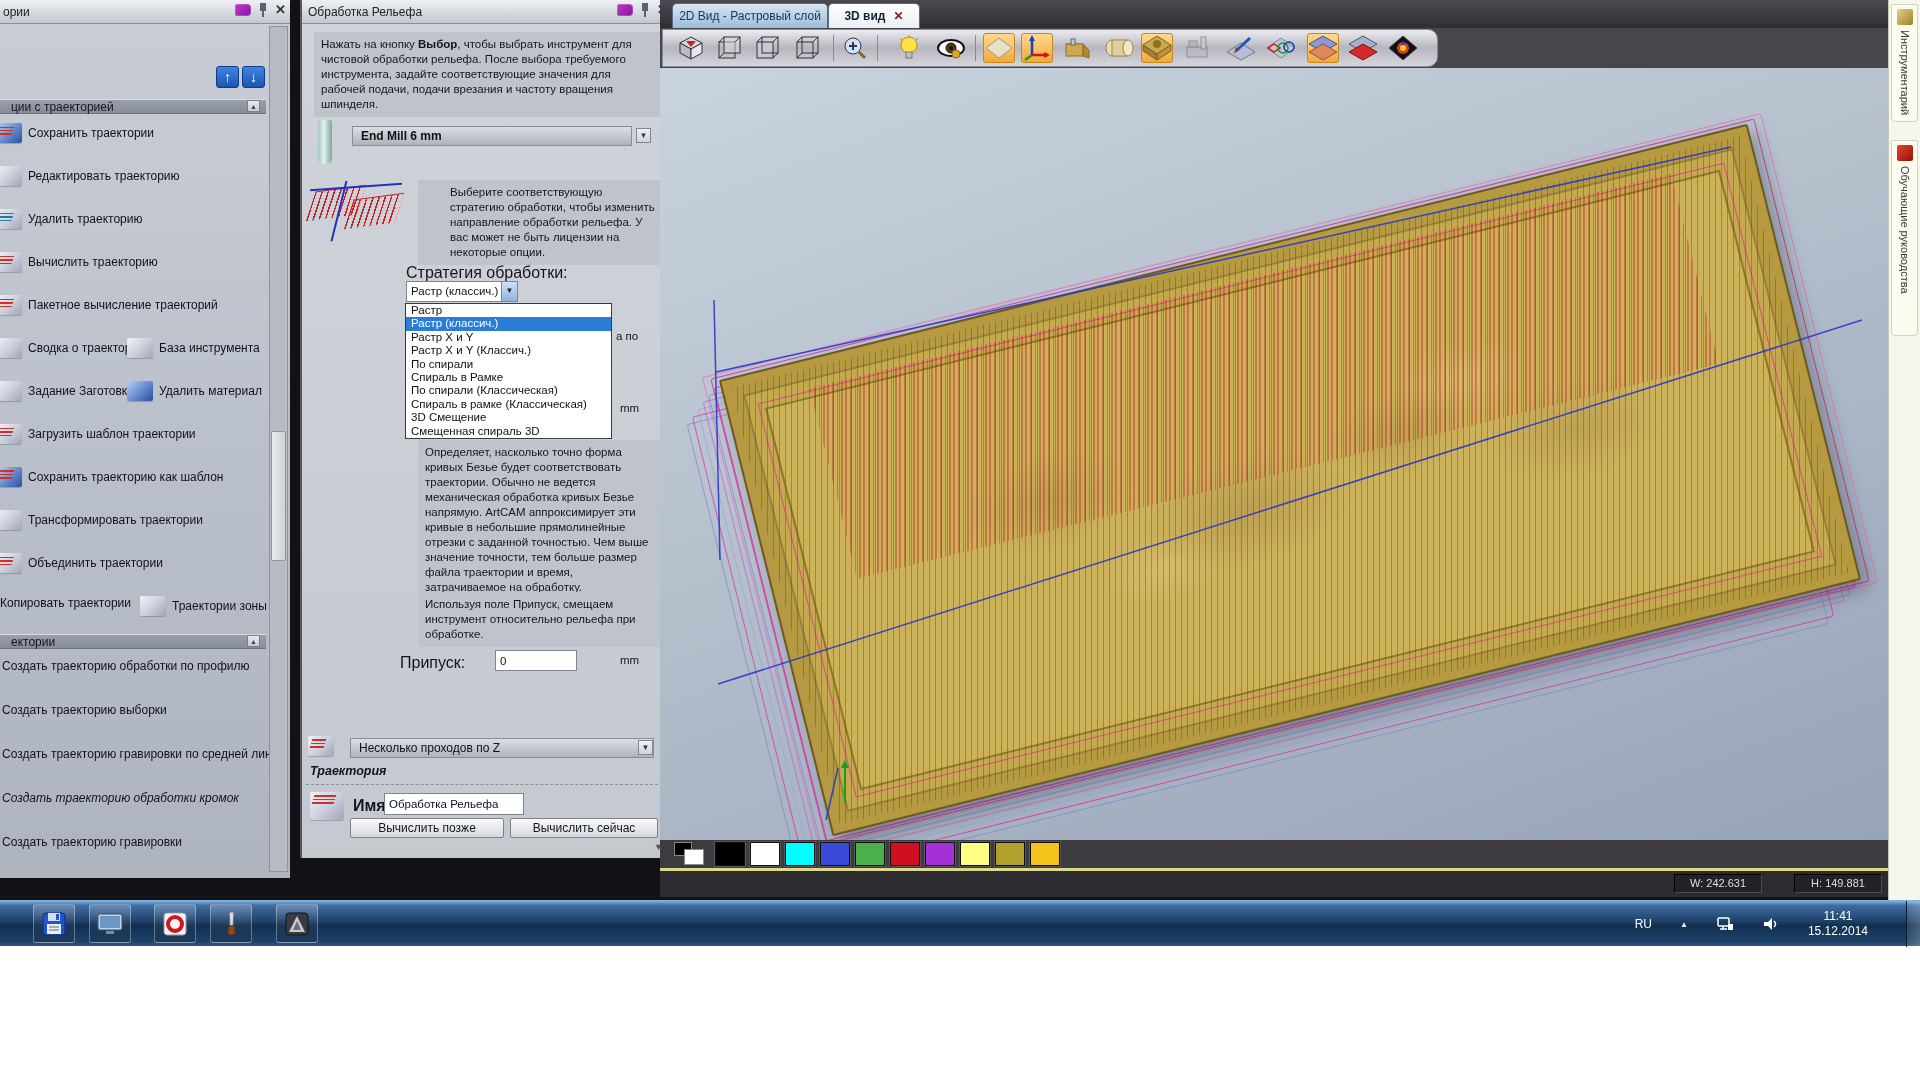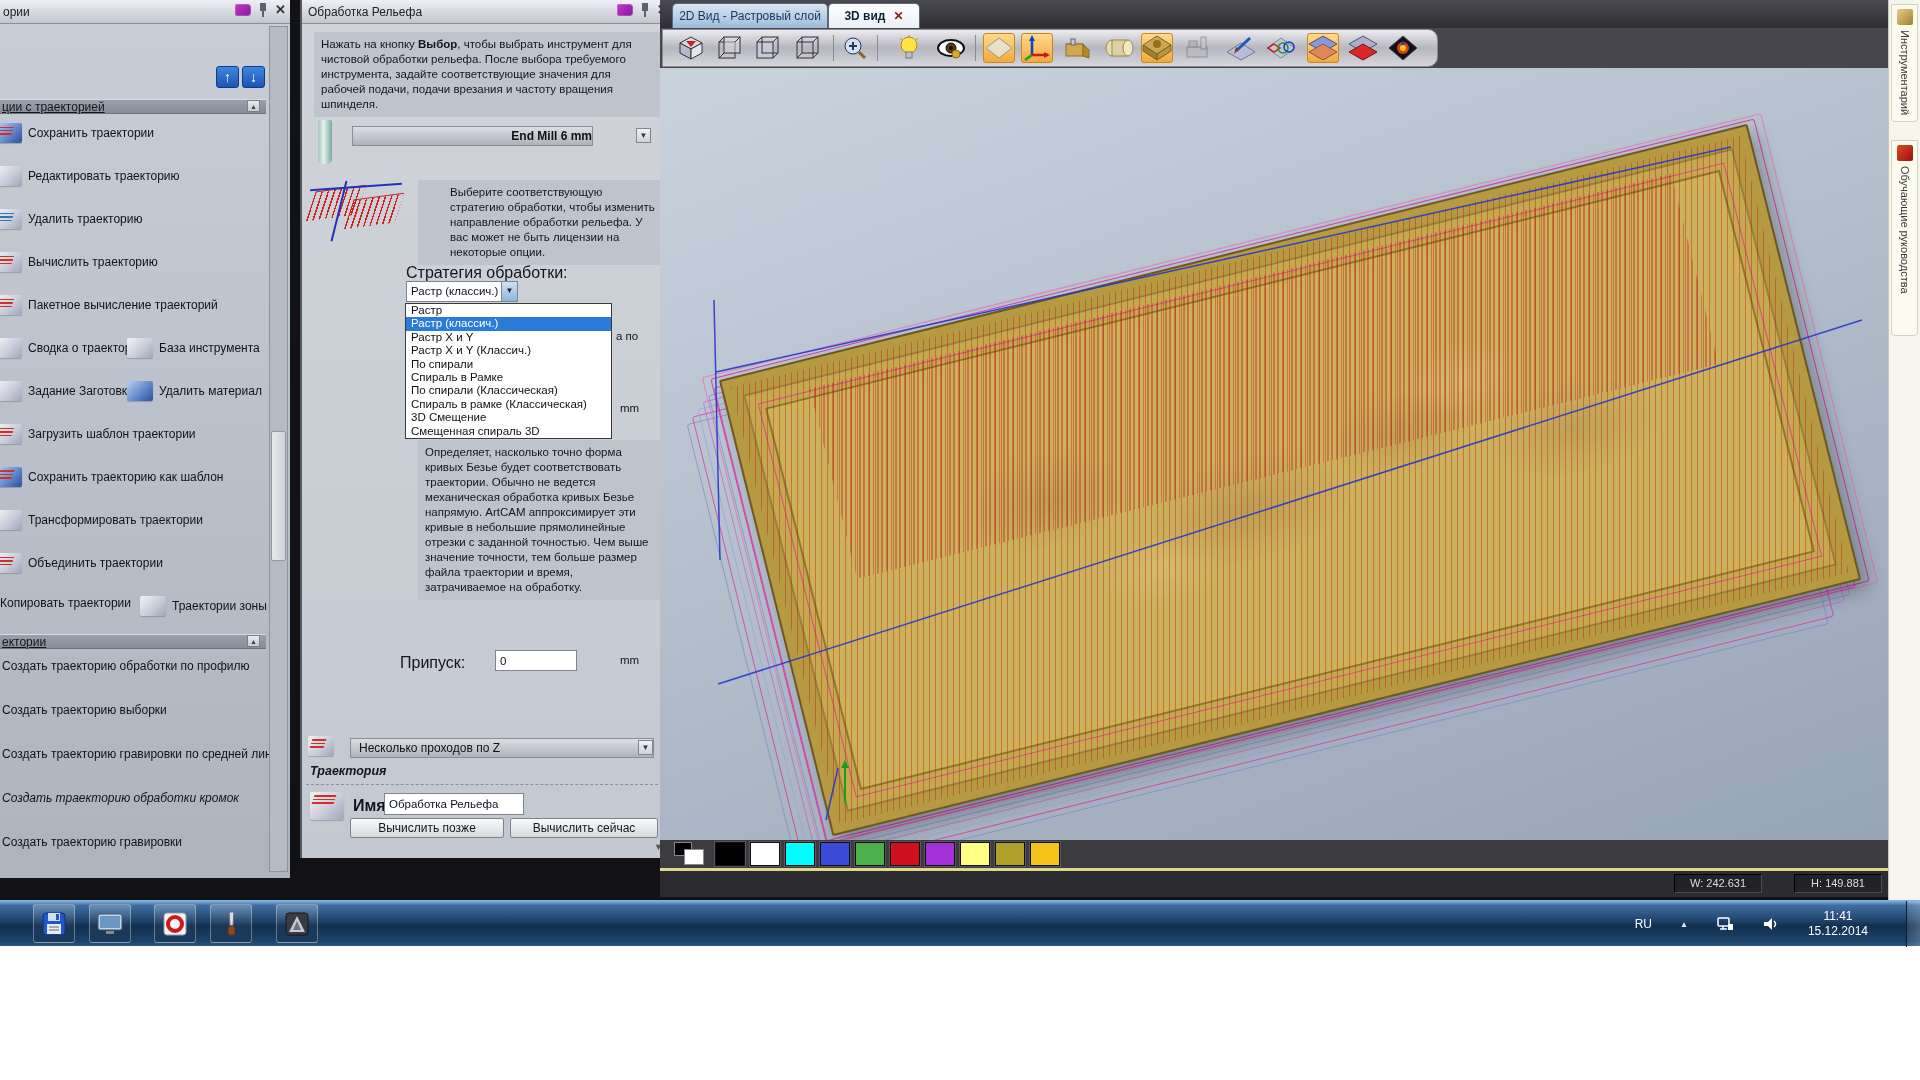--- a/index.html
+++ b/index.html
@@ -22,21 +22,21 @@
   .book-ic { width:16px; height:12px; background:linear-gradient(135deg,#c437c4,#8316a0); border-radius:2px 4px 4px 2px; box-shadow:inset 0 0 0 1px #fff3; }
   .pin-ic { width:8px; height:14px; position:relative; }
   .pin-ic:before { content:""; position:absolute; left:1px; top:0; width:6px; height:8px; background:#5a6270; }
   .pin-ic:after { content:""; position:absolute; left:3px; top:8px; width:2px; height:6px; background:#5a6270; }
   .x-ic { color:#30323a; font-size:13px; font-weight:bold; line-height:12px; }
   .nav-btn { position:absolute; width:23px; height:22px; background:linear-gradient(180deg,#3f86e0,#1c55b4);
     border:1px solid #0e3a86; border-radius:3px; color:#fff; font-size:14px; font-weight:bold;
     display:flex; align-items:center; justify-content:center; }
   .sec-hdr { position:absolute; left:0; width:266px; height:15px;
     background:linear-gradient(180deg,#9aa0ab,#868d99); border-top:1px solid #d8dce2; border-bottom:1px solid #6e747e;
-    color:#14161e; font-size:12px; line-height:14px; padding-left:2px;text-decoration:underline; }
+    color:#14161e; font-size:12px; line-height:14px; padding-left:11px; }
   .collapse-btn { position:absolute; width:13px; height:12px; background:linear-gradient(180deg,#e8eaee,#c6cad2);
     border:1px solid #7a8088; font-size:7px; color:#444; text-align:center; line-height:11px; }
   .li-row { position:absolute; display:flex; align-items:center; gap:6px; }
   .li-icon { width:26px; height:20px; border-radius:2px; position:relative; flex:0 0 auto;
     background:linear-gradient(135deg,#f2f3f7 0%,#c9ccda 55%,#9fa4b8 100%); box-shadow:0 1px 1px #0003; }
   .li-icon:after { content:""; position:absolute; left:3px; top:3px; right:9px; height:9px;
     background:repeating-linear-gradient(0deg,#d0302a 0 1.5px,transparent 1.5px 3.5px); transform:skewX(-18deg); }
   .li-icon.plain:after { display:none; }
   .li-icon.blue { background:linear-gradient(135deg,#b8d0f2 0%,#5d82c8 60%,#2c4f9e 100%); }
   .li-icon.teal:after { background:repeating-linear-gradient(0deg,#2a7ca8 0 1.5px,transparent 1.5px 3.5px); }
@@ -258,21 +258,21 @@
         <span class="pin-ic"></span>
         <span class="x-ic">✕</span>
       </span>
     </div>
 
     <div class="info-box" style="left:12px; top:32px; width:348px;">
       <span>Нажать на кнопку </span><b>Выбор</b><span>, чтобы выбрать инструмент для чистовой обработки рельефа. После выбора требуемого инструмента, задайте соответствующие значения для рабочей подачи, подачи врезания и частоту вращения шпинделя.</span>
     </div>
 
     <div class="abs" style="left:16px; top:120px; width:14px; height:44px; background:linear-gradient(90deg,#9fc4bd,#e4f2ee 40%,#7ba8a0); border-radius:2px 2px 5px 5px;"></div>
-    <div class="grp-bar" style="left:50px; top:126px; width:241px;text-align:right;">
+    <div class="grp-bar" style="left:50px; top:126px; width:280px;">
       <span>End Mill 6 mm</span>
     </div>
     <div class="drop-btn" style="left:334px; top:128px;">▼</div>
 
     <div class="zig-ic" style="left:8px; top:180px; width:100px; height:70px;">
       <div class="f1" style="left:2px; top:8px;"></div>
       <div class="f2"></div>
       <div class="line" style="left:0; top:6px; width:92px; height:1.5px; transform:rotate(-4deg);"></div>
       <div class="line" style="left:28px; top:0; width:1.5px; height:62px; transform:rotate(14deg);"></div>
     </div>
@@ -295,20 +295,21 @@
       <div class="ddl-item">Растр X и Y (Классич.)</div>
       <div class="ddl-item">По спирали</div>
       <div class="ddl-item">Спираль в Рамке</div>
       <div class="ddl-item">По спирали (Классическая)</div>
       <div class="ddl-item">Спираль в рамке (Классическая)</div>
       <div class="ddl-item">3D Смещение</div>
       <div class="ddl-item">Смещенная спираль 3D</div>
     </div>
 
     <div class="info-box" style="left:116px; top:440px; width:244px;">Определяет, насколько точно форма кривых Безье будет соответствовать траектории. Обычно не ведется механическая обработка кривых Безье напрямую. ArtCAM аппроксимирует эти кривые в небольшие прямолинейные отрезки с заданной точностью. Чем выше значение точности, тем больше размер файла траектории и время, затрачиваемое на обработку.</div>
+    <div class="info-box" style="left:116px; top:592px; width:244px;">Используя поле Припуск, смещаем инструмент относительно рельефа при обработке.</div>
 
     <div class="txt" style="position:absolute; left:98px; top:654px;">Припуск:</div>
     <input class="field" style="left: 193px; top: 650px; width: 82px; height: 21px;" value="0">
     <div class="txt" style="position:absolute; left:318px; top:654px; font-size:11.5px;">mm</div>
 
 
     <div class="li-icon" style="position:absolute; left:6px; top:736px;"></div>
     <div class="grp-bar" style="left:48px; top:738px; width:304px; font-weight:normal;">
       <span>Несколько проходов по Z</span>
     </div>

